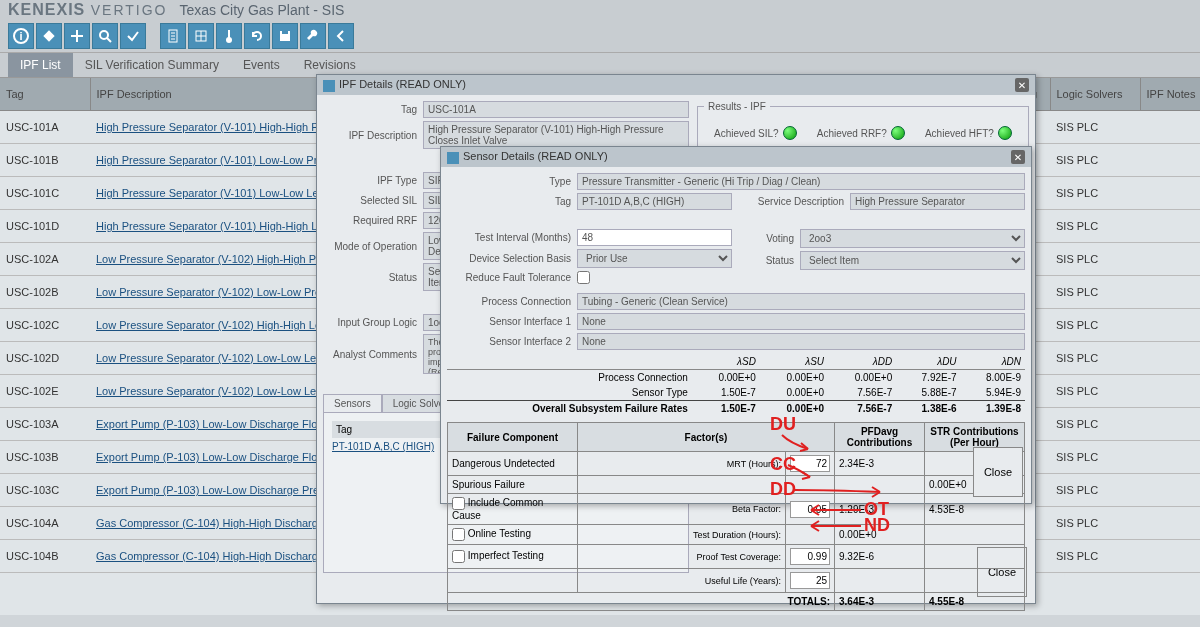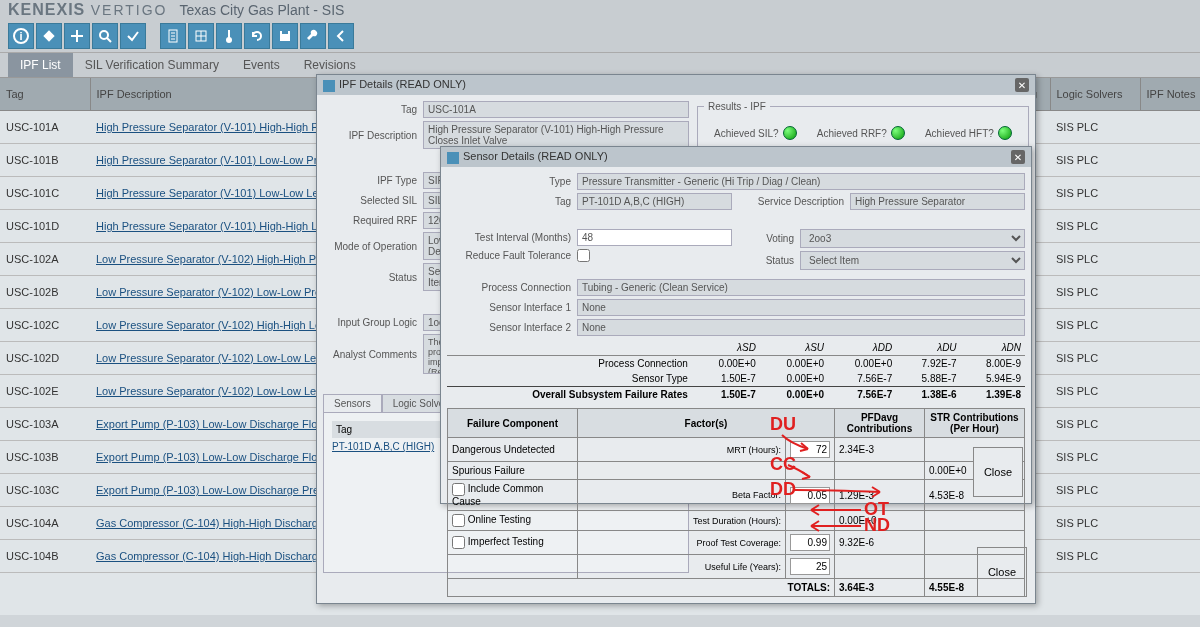--- a/index.html
+++ b/index.html
@@ -565,20 +565,24 @@
       </div>
     </div>
     <div style="height:16px"></div>
     <div class="sensor-cols">
       <div>
         <div class="field-row">
             <label>Test Interval (Months)</label>
             <div class="input" style="background:#fff">48</div>
           </div>
         <div class="field-row">
+            <label>Device Selection Basis</label>
+            <select class="input"><option>Prior Use</option></select>
+          </div>
+        <div class="field-row">
             <label>Reduce Fault Tolerance</label>
             <input type="checkbox" style="">
           </div>
       </div>
       <div>
         <div class="field-row">
             <label style="width:60px">Voting</label>
             <select class="input"><option>2oo3</option></select>
           </div>
         <div class="field-row">

